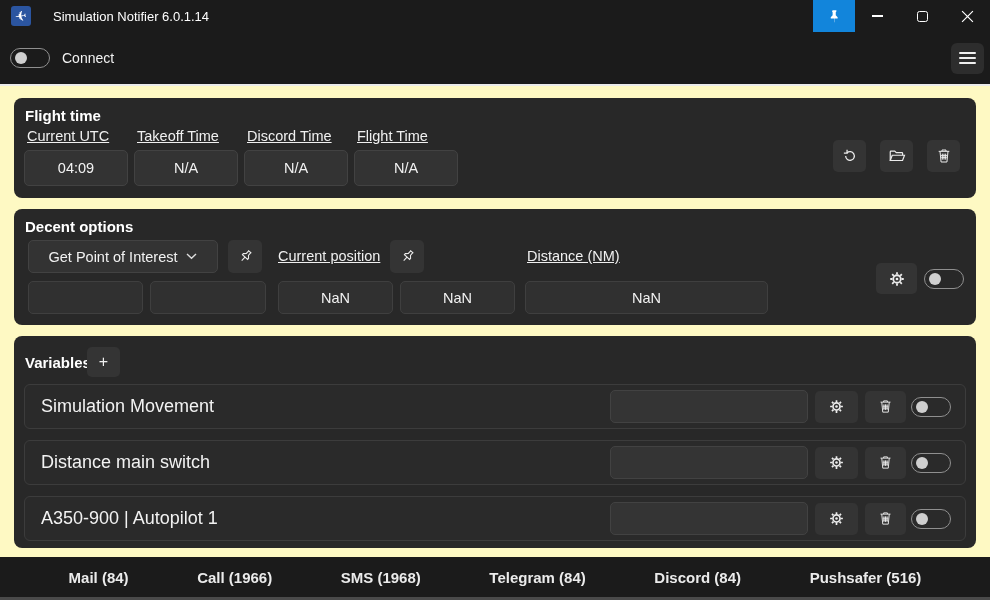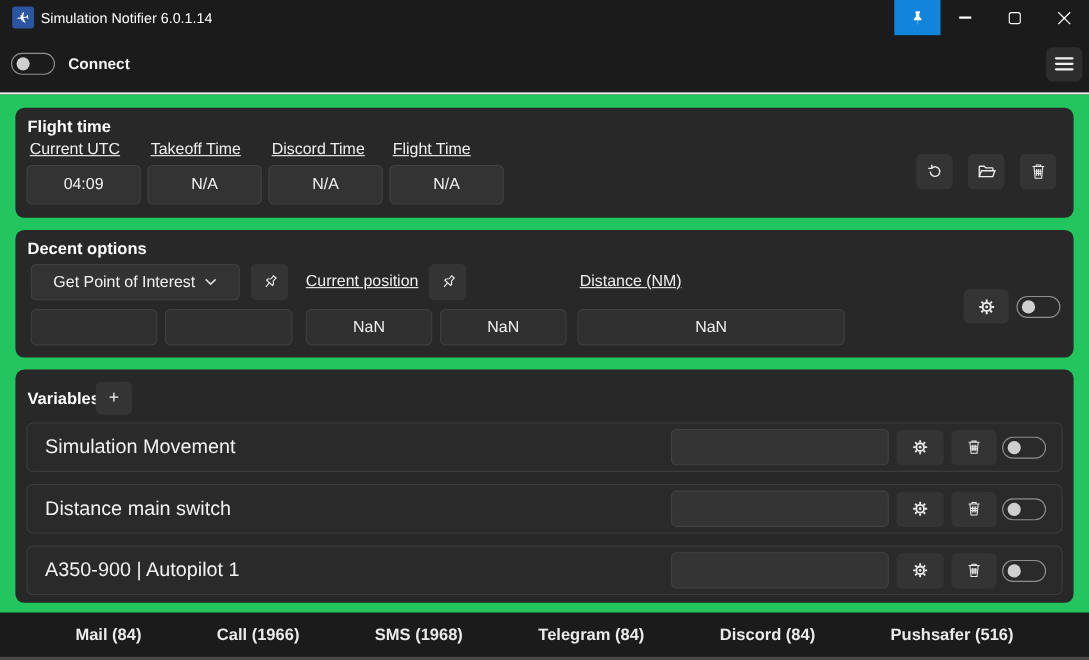--- a/index.html
+++ b/index.html
@@ -15,50 +15,50 @@
   }
 
   
   .titlebar { height:32px; display:flex; align-items:center; padding-left:11px; }
   .app-icon {
     width:20px; height:20px; background:#2b55a0; border-radius:3px;
     display:flex; align-items:center; justify-content:center;
     font-size:14px; color:#fff; flex:none;
   }
   .app-icon span { transform:scaleX(-1) rotate(8deg); display:block; line-height:1; }
-  .window-title { font-size:13px; margin-left:6px; color:#fff; }
+  .window-title { font-size:13px; margin-left:22px; color:#fff; }
   .win-controls { margin-left:auto; display:flex; height:32px; }
   .win-btn { width:45px; height:32px; display:flex; align-items:center; justify-content:center; background:transparent; border:none; cursor:default; }
   .win-btn.pin { width:42px; }
   .glyph-min { width:11px; height:1.5px; background:#fff; }
   .glyph-max { width:11px; height:11px; border:1.3px solid #fff; border-radius:2.5px; }
 
   
-  .header { height:52px; display:flex; align-items:center; padding:0 6px 0 10px;font-weight:bold; }
+  .header { height:52px; display:flex; align-items:center; padding:0 6px 0 10px; }
   .connect-label { font-size:14px; margin-left:12px; color:#f2f2f2; }
   .menu-btn {
     margin-left:auto; width:33px; height:31px; background:#2d2d2d; border:none;
     border-radius:6px; display:flex; flex-direction:column; align-items:center;
     justify-content:center; gap:3px;
   }
   .menu-btn i { display:block; width:17px; height:2px; background:#f0f0f0; border-radius:1px; }
   .separator { height:2px; background:#ebebeb; }
 
   
   .toggle {
     width:40px; height:20px; border:1px solid #8f8f8f; border-radius:11px;
     background:transparent; position:relative; flex:none; display:inline-block;
   }
   .toggle .knob {
     position:absolute; left:4px; top:3px; width:12px; height:12px;
     border-radius:50%; background:#cfcfcf;
   }
 
   
-  .main { height:471px; background:#22c55e; padding:12px 14px 0; }
+  .main { height:471px; background:#fef9c3; padding:12px 14px 0; }
   .section {
     background:#282828; border-radius:8px; position:relative; width:962px;
     margin-bottom:11px;
   }
   .section-title { position:absolute; left:11px; top:9px; font-size:15px; font-weight:bold; color:#fff; }
 
   .valbox {
     background:#333333; border:1px solid #424242; border-radius:5px;
     color:#f2f2f2; font-size:14.5px; display:flex; align-items:center; justify-content:center;
   }

